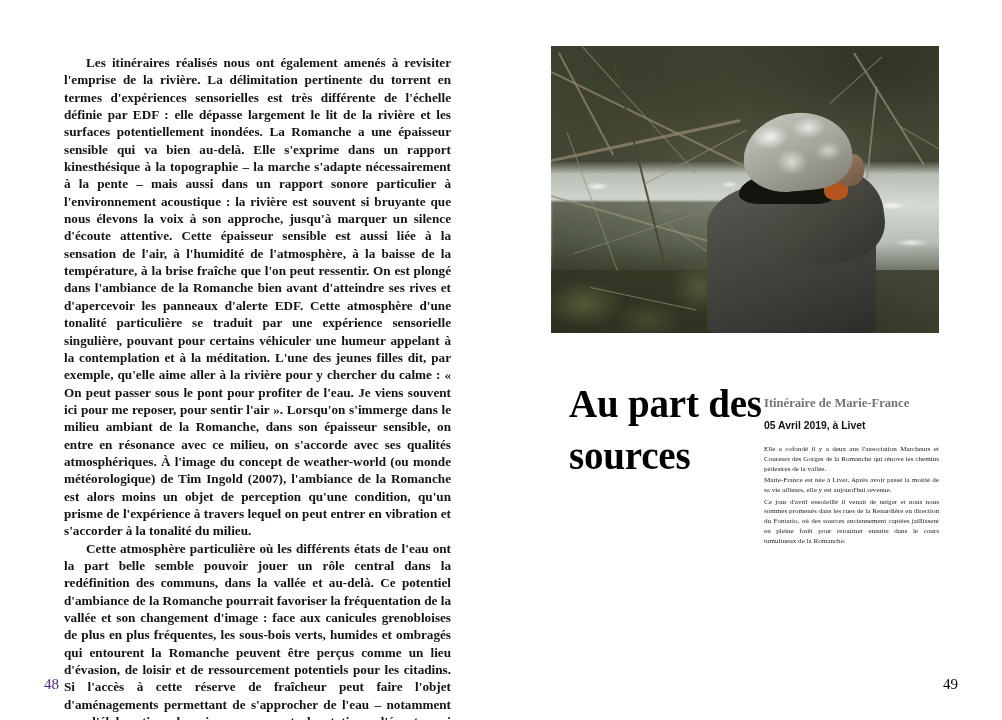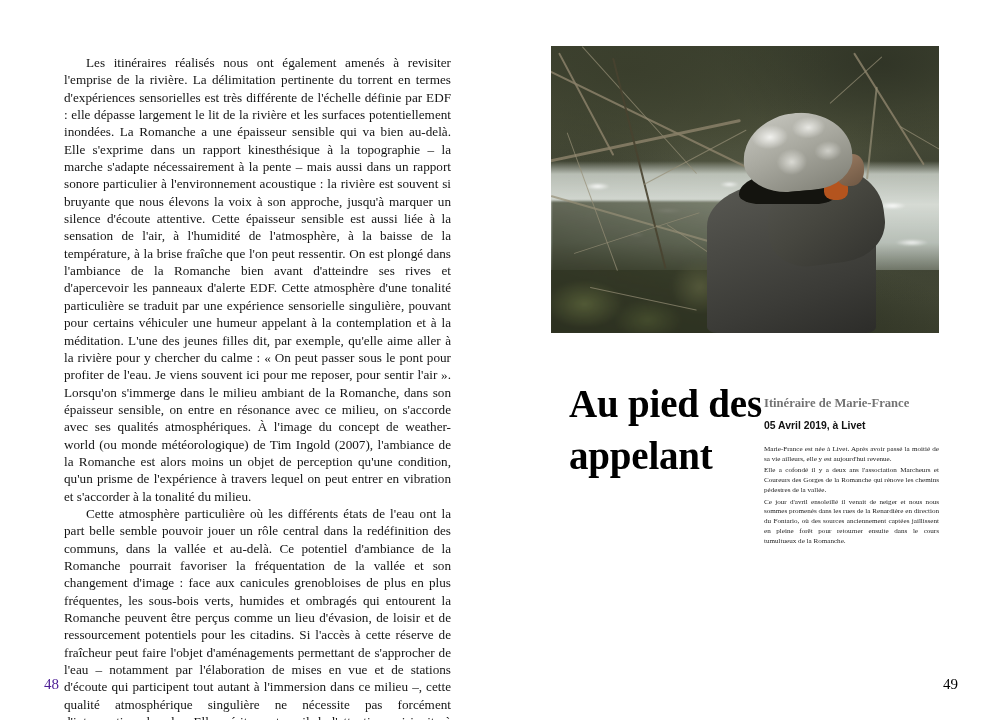--- a/index.html
+++ b/index.html
@@ -36,20 +36,21 @@
   }
   .body-par {
     font-family: "Liberation Serif", serif;
     font-size: 13.2px;
     line-height: 17.35px;
     text-align: justify;
     text-indent: 22px;
     margin: 0;
     color: #141414;
     hyphens: none;
+    font-weight: bold;
   }
   .body-par + .body-par { margin-top: 0px; }
 
   #page-num-left {
     position: absolute;
     left: 44px;
     bottom: 27px;
     font-family: "Liberation Serif", serif;
     font-size: 15px;
     color: #4c1d95;
@@ -308,28 +309,28 @@
           <div id="ph-body"></div>
           <div id="ph-hood"></div>
           <div id="ph-collar"></div>
           <div id="ph-scarf"></div>
           <div id="ph-face"></div>
           <div id="ph-hair"></div>
         </div>
       </div>
     </div>
 
-    <h1 id="headline">Au pied des appelant</h1>
+    <h1 id="headline">Au part des sources</h1>
 
     <div id="sidebar">
       <div id="sidebar-title">Itinéraire de Marie-France</div>
       <div id="sidebar-date">05 Avril 2019, à Livet</div>
       <div id="sidebar-body">
+        <p class="sidebar-par">Elle a cofondé il y a deux ans l'association Marcheurs et Coureurs des Gorges de la Romanche qui rénove les chemins pédestres de la vallée.</p>
         <p class="sidebar-par">Marie-France est née à Livet. Après avoir passé la moitié de sa vie ailleurs, elle y est aujourd'hui revenue.</p>
-        <p class="sidebar-par">Elle a cofondé il y a deux ans l'association Marcheurs et Coureurs des Gorges de la Romanche qui rénove les chemins pédestres de la vallée.</p>
         <p class="sidebar-par">Ce jour d'avril ensoleillé il venait de neiger et nous nous sommes promenés dans les rues de la Renardière en direction du Fontario, où des sources anciennement captées jaillissent en pleine forêt pour retourner ensuite dans le cours tumultueux de la Romanche.</p>
       </div>
     </div>
 
 
     <div id="page-num-right">49</div>
   </div>
 
 </div>
 

